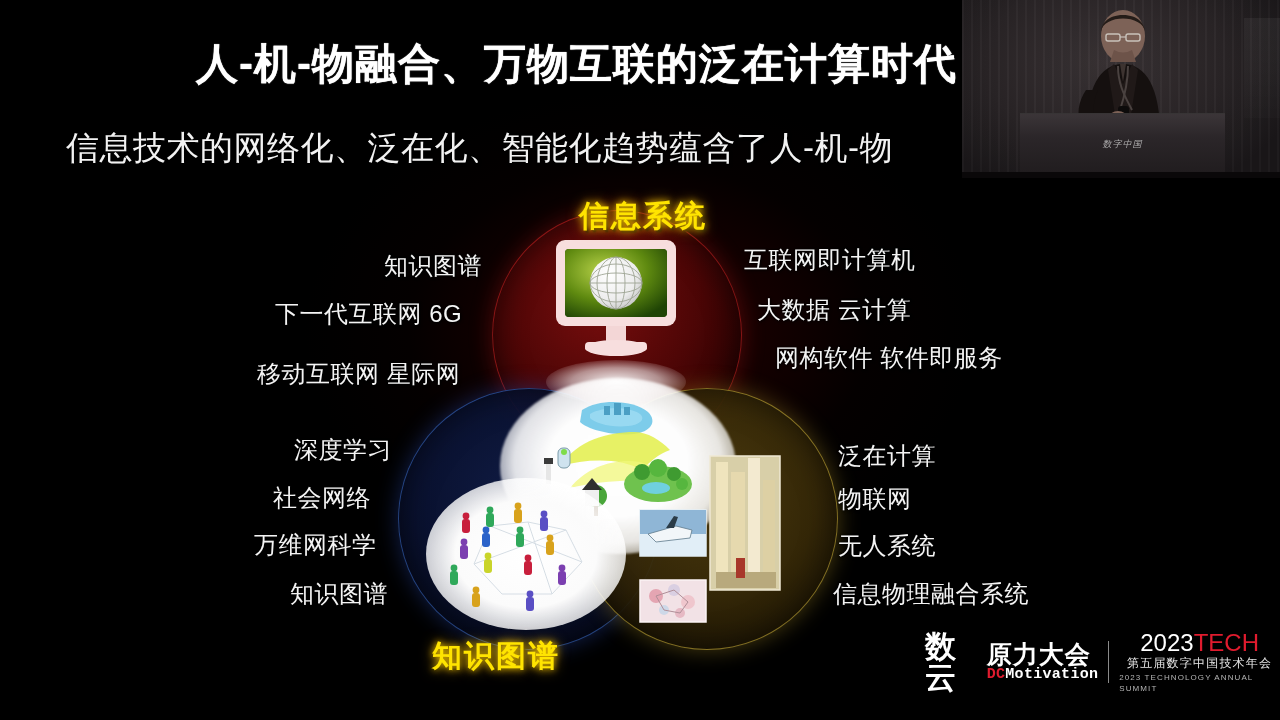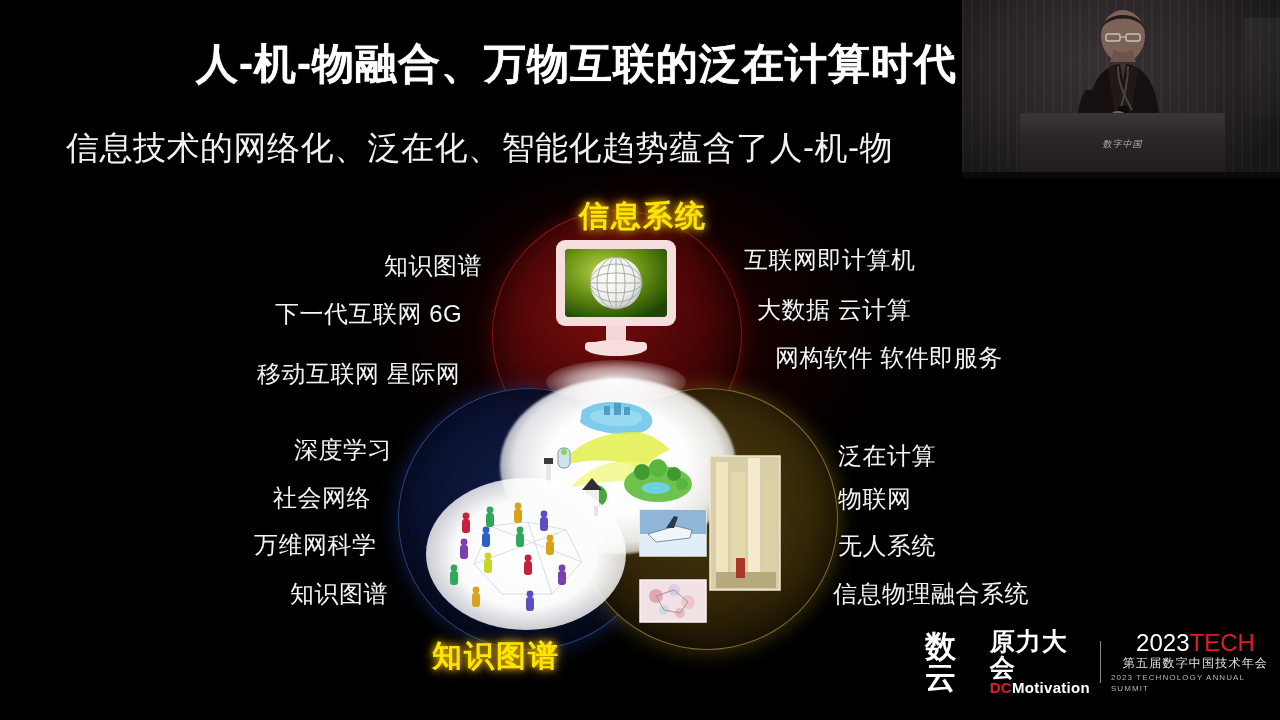--- a/index.html
+++ b/index.html
@@ -180,21 +180,21 @@
   }
   .logo-cn {
     font-size: 31px;
     font-weight: bold;
     color: #ffffff;
     letter-spacing: 1px;
     line-height: 1;
   }
   .logo-stack { display: flex; flex-direction: column; margin-left: 3px; }
   .logo-stack-top { font-size: 25px; font-weight: bold; color: #fff; letter-spacing: 1px; line-height: 1.05; }
-  .logo-stack-bot { font-size: 15px; font-weight: bold; letter-spacing: 0.3px; line-height: 1.1; }
+  .logo-stack-bot { font-size: 15px; font-weight: bold; letter-spacing: 0.3px; line-height: 1.1; font-family: Liberation Mono, monospace; }
   .logo-dc { color: #e01b2e; }
   .logo-mot { color: #ffffff; }
   .logo-div {
     width: 1px; height: 42px;
     background: #8a8a8a;
     margin: 0 10px;
   }
   .logo-right { display: flex; flex-direction: column; align-items: center; }
   .logo-year { font-size: 24px; font-weight: normal; color: #fff; letter-spacing: 0px; line-height: 1.05; }
   .logo-year .accent { color: #e01b2e; }

